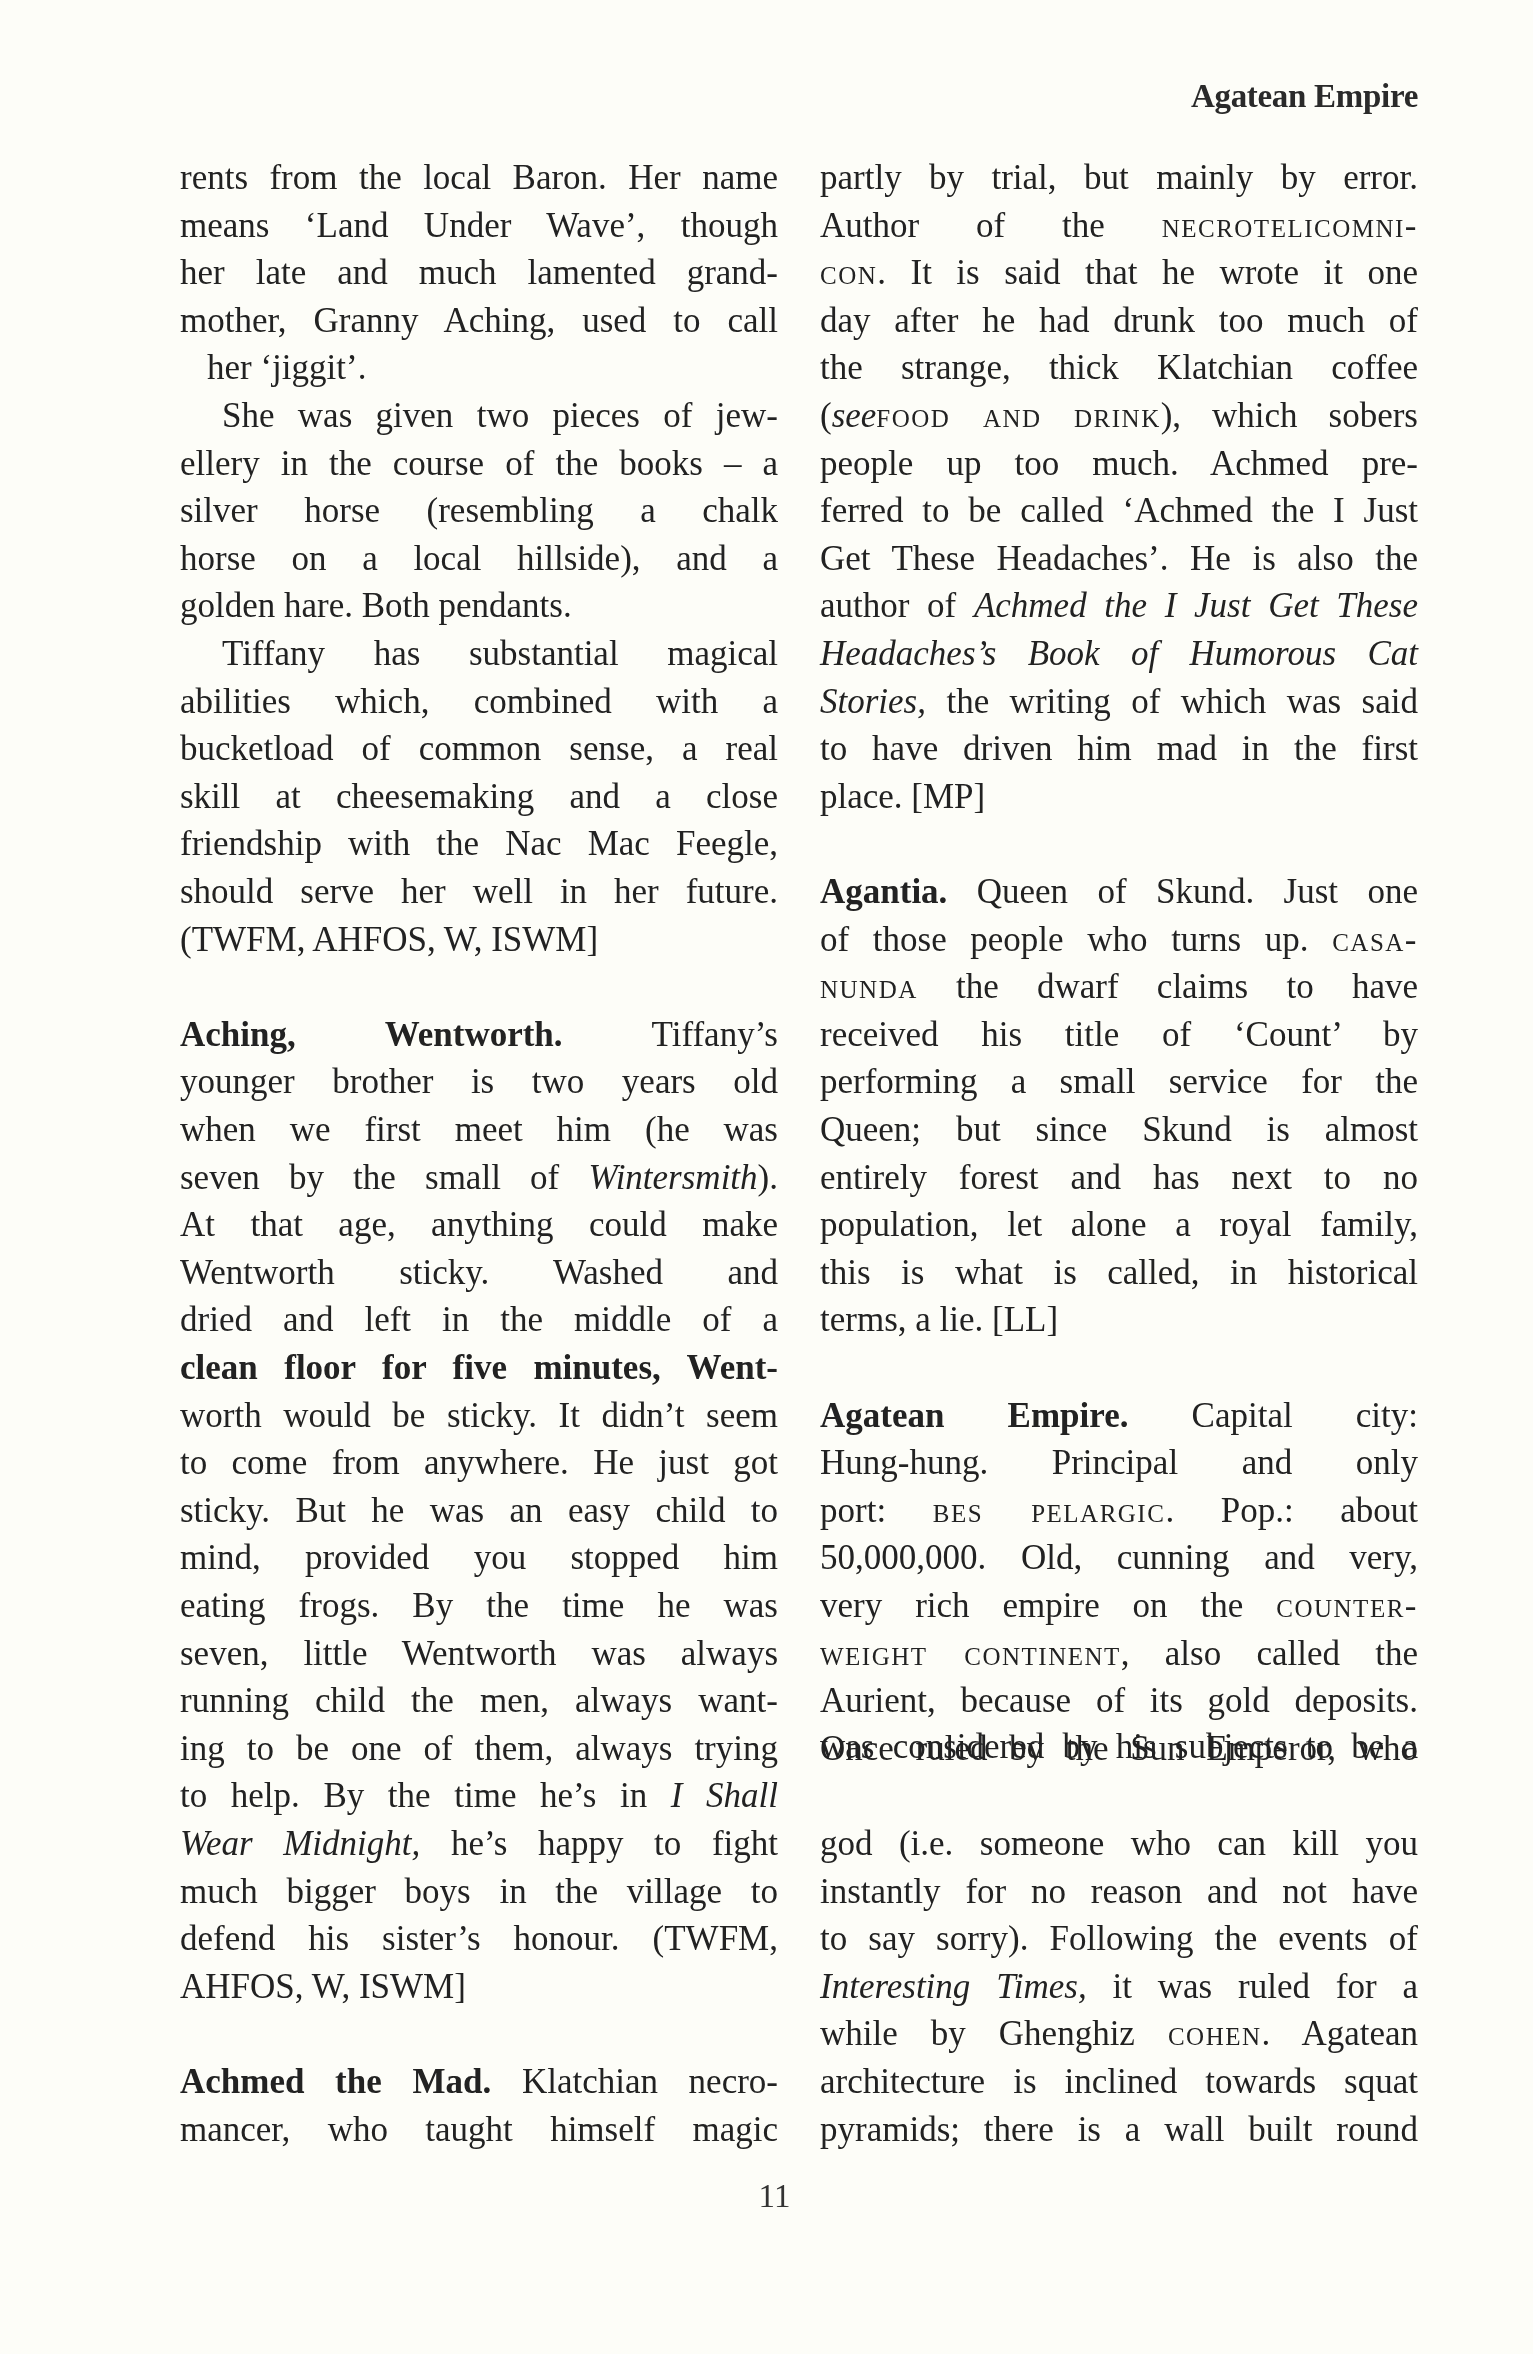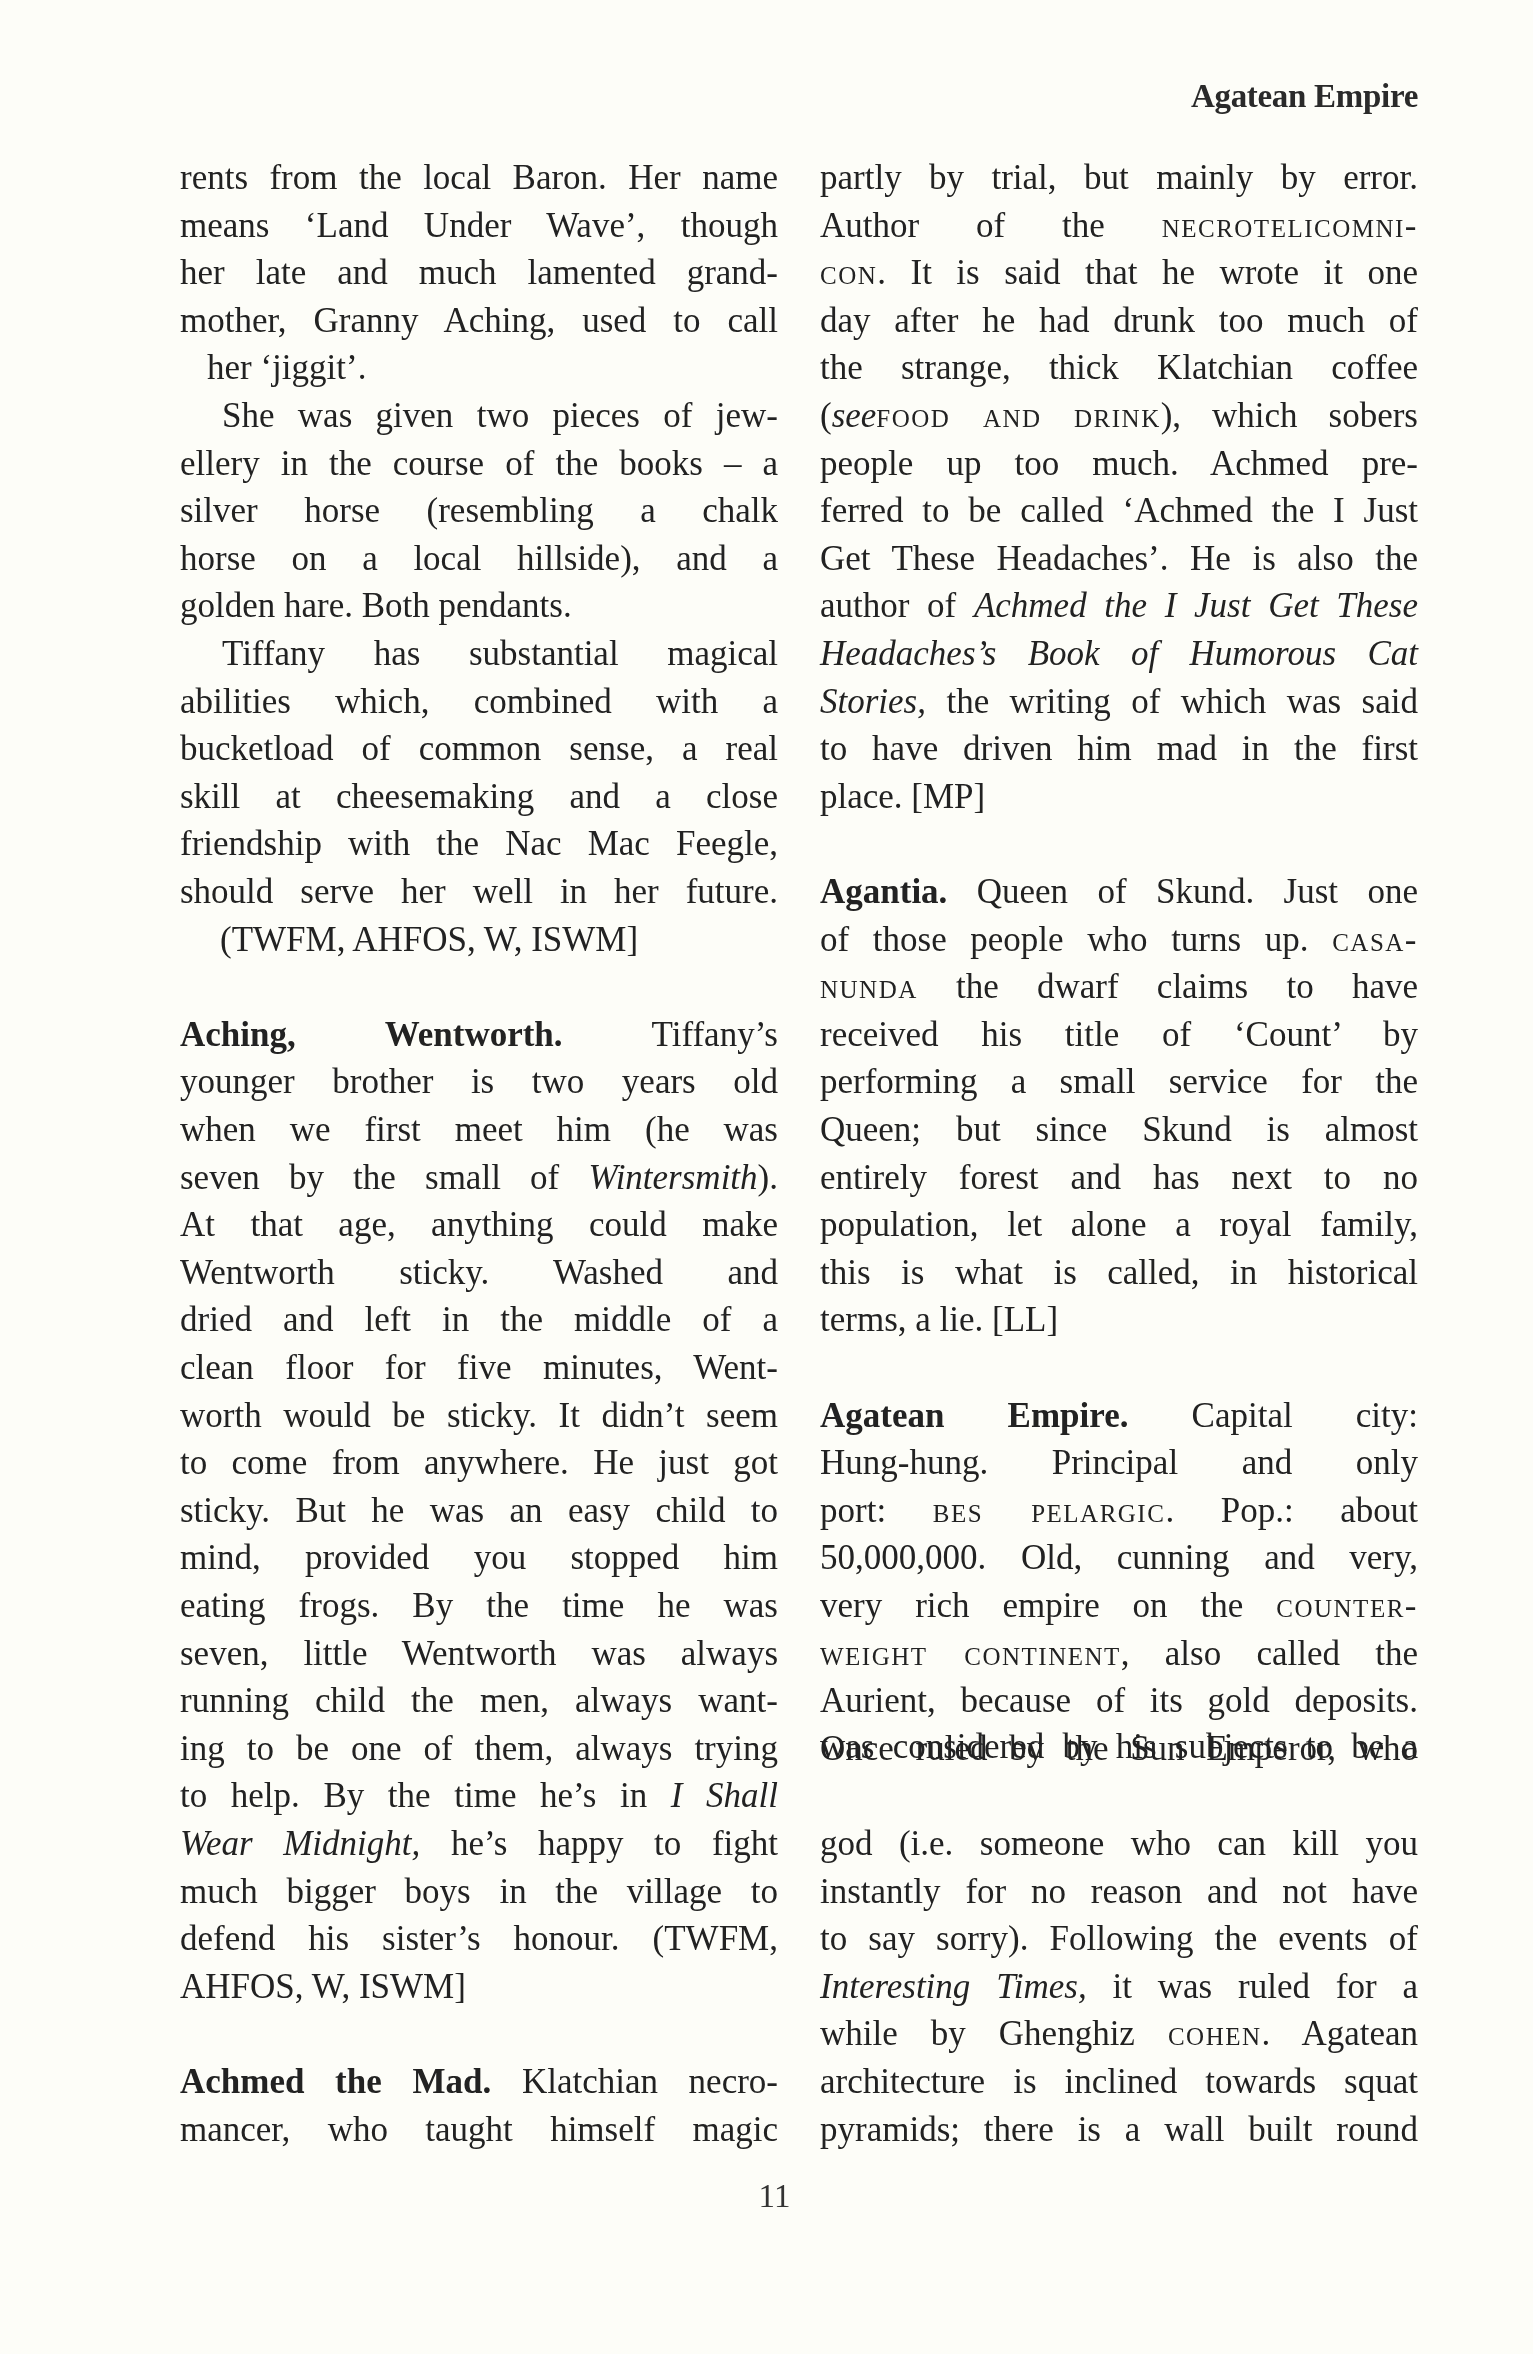--- a/index.html
+++ b/index.html
@@ -33,29 +33,29 @@
     <div class="line" style="top: 285.6px;"><span>ellery in the course of the books – a</span></div>
     <div class="line" style="top: 333.2px;"><span>silver horse (resembling a chalk</span></div>
     <div class="line" style="top: 380.8px;"><span>horse on a local hillside), and a</span></div>
     <div class="line last" style="top: 428.4px;"><span>golden hare. Both pendants.</span></div>
     <div class="line indent" style="top: 476px;"><span>Tiffany has substantial magical</span></div>
     <div class="line" style="top: 523.6px;"><span>abilities which, combined with a</span></div>
     <div class="line" style="top: 571.2px;"><span>bucketload of common sense, a real</span></div>
     <div class="line" style="top: 618.8px;"><span>skill at cheesemaking and a close</span></div>
     <div class="line" style="top: 666.4px;"><span>friendship with the Nac Mac Feegle,</span></div>
     <div class="line" style="top: 714px;"><span>should serve her well in her future.</span></div>
-    <div class="line last" style="top: 761.6px; margin-left: 40px;"><span>(TWFM, AHFOS, W, ISWM]</span></div>
+    <div class="line last" style="top: 761.6px;"><span>(TWFM, AHFOS, W, ISWM]</span></div>
     <div class="line" style="top: 856.8px;"><span class="b">Aching, Wentworth.</span><span> Tiffany’s</span></div>
     <div class="line" style="top: 904.4px;"><span>younger brother is two years old</span></div>
     <div class="line" style="top: 952px;"><span>when we first meet him (he was</span></div>
     <div class="line" style="top: 999.6px;"><span>seven by the small of </span><span class="i">Wintersmith</span><span>).</span></div>
     <div class="line" style="top: 1047.2px;"><span>At that age, anything could make</span></div>
     <div class="line" style="top: 1094.8px;"><span>Wentworth sticky. Washed and</span></div>
     <div class="line" style="top: 1142.4px;"><span>dried and left in the middle of a</span></div>
-    <div class="line" style="top: 1190px;"><span>clean floor for five minutes, Went-</span></div>
+    <div class="line" style="top: 1190px; font-weight: bold;"><span>clean floor for five minutes, Went-</span></div>
     <div class="line" style="top: 1237.6px;"><span>worth would be sticky. It didn’t seem</span></div>
     <div class="line" style="top: 1285.2px;"><span>to come from anywhere. He just got</span></div>
     <div class="line" style="top: 1332.8px;"><span>sticky. But he was an easy child to</span></div>
     <div class="line" style="top: 1380.4px;"><span>mind, provided you stopped him</span></div>
     <div class="line" style="top: 1428px;"><span>eating frogs. By the time he was</span></div>
     <div class="line" style="top: 1475.6px;"><span>seven, little Wentworth was always</span></div>
     <div class="line" style="top: 1523.2px;"><span>running child the men, always want-</span></div>
     <div class="line" style="top: 1570.8px;"><span>ing to be one of them, always trying</span></div>
     <div class="line" style="top: 1618.4px;"><span>to help. By the time he’s in </span><span class="i">I Shall</span></div>
     <div class="line" style="top: 1666px;"><span class="i">Wear Midnight,</span><span> he’s happy to fight</span></div>

